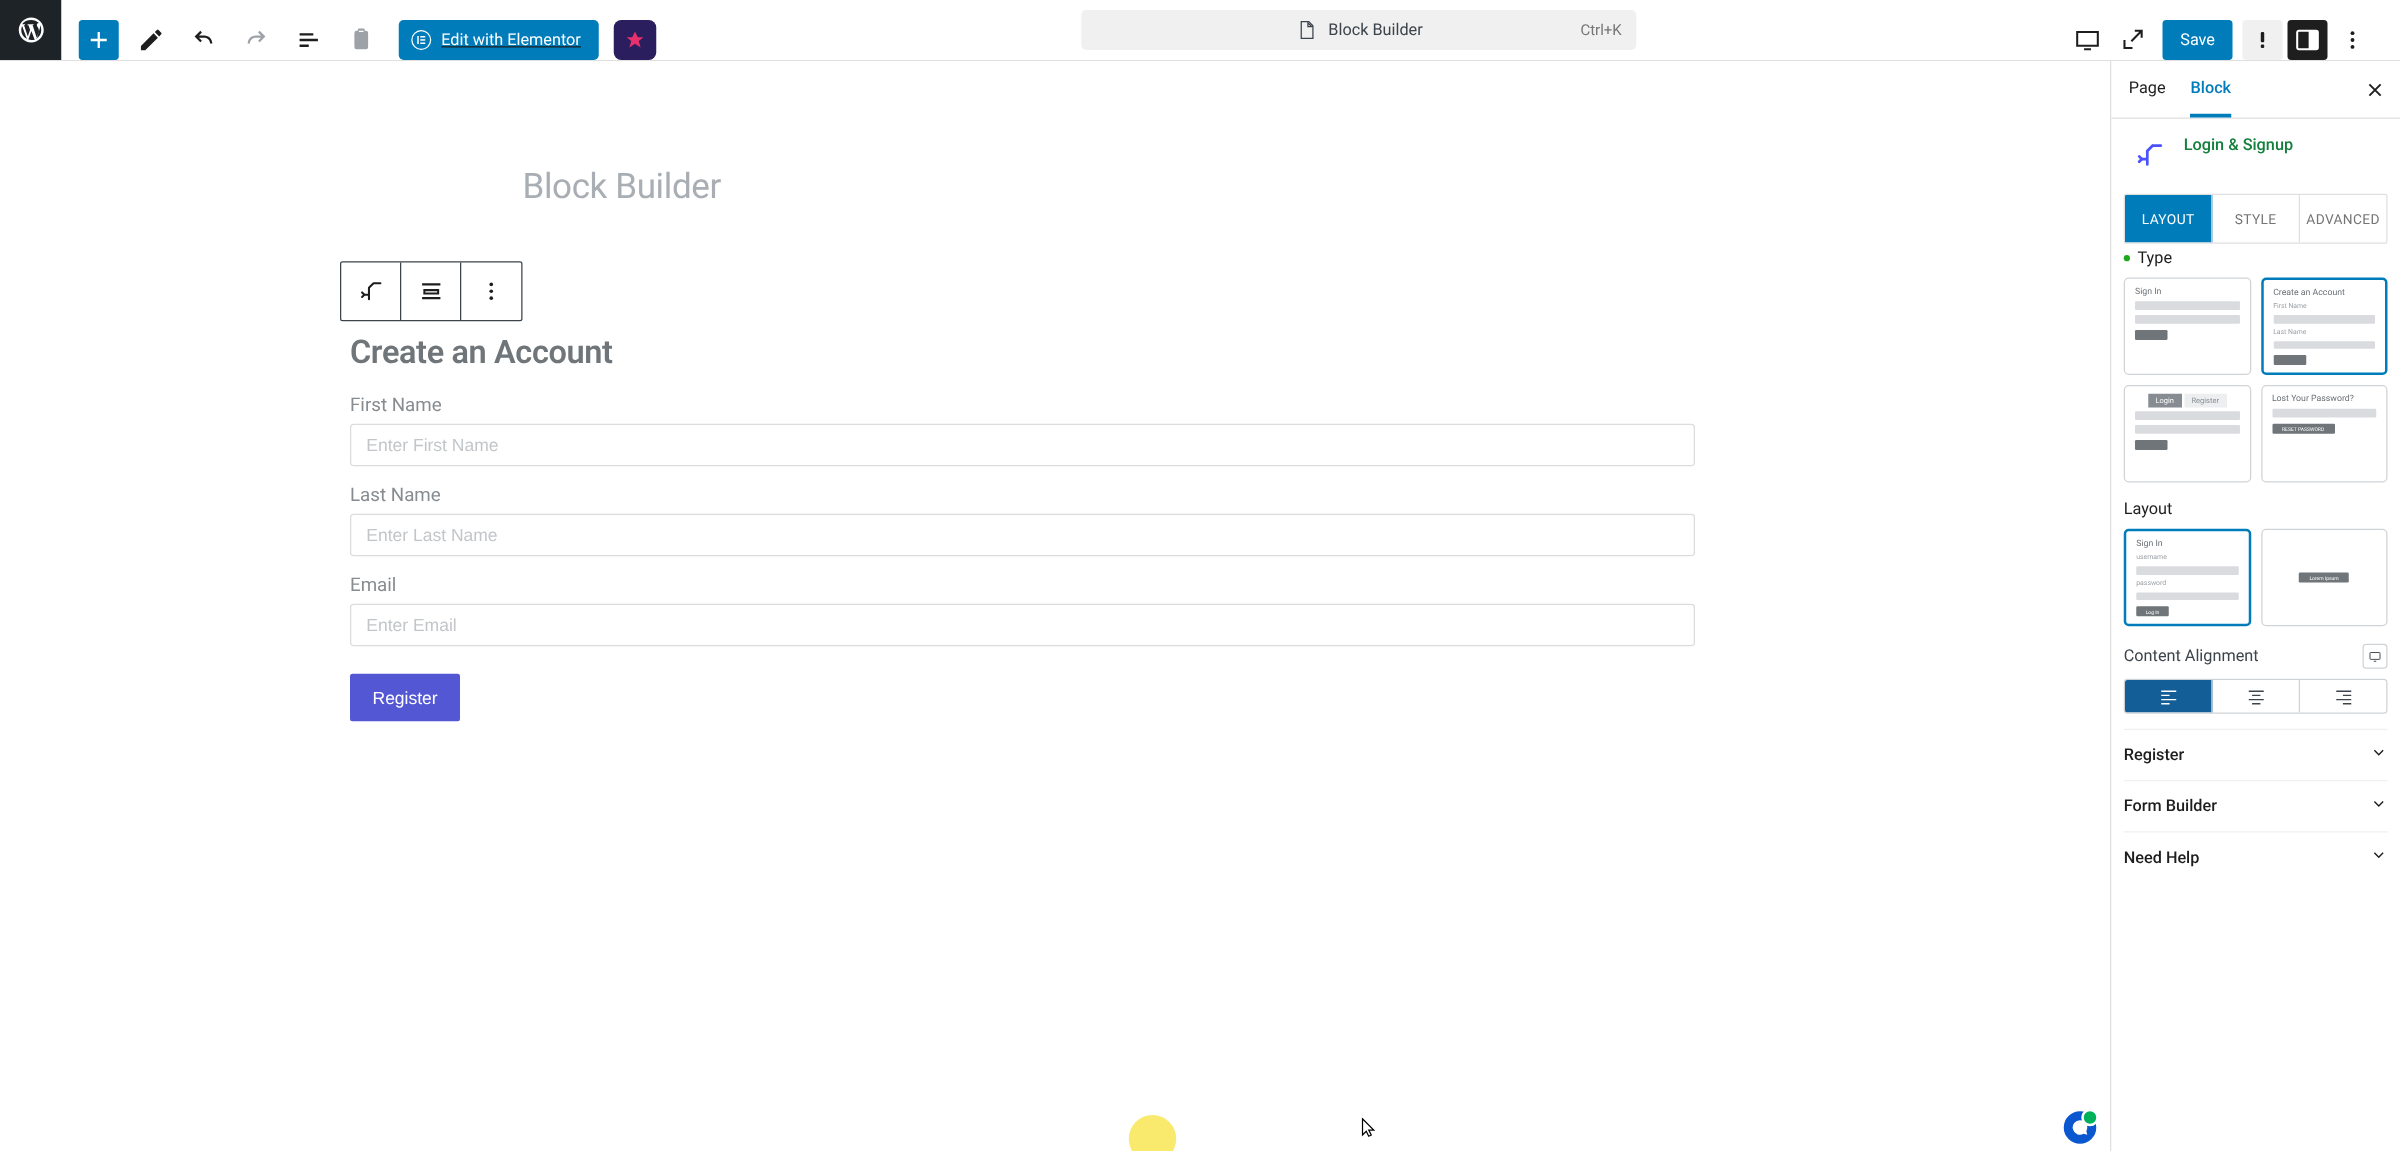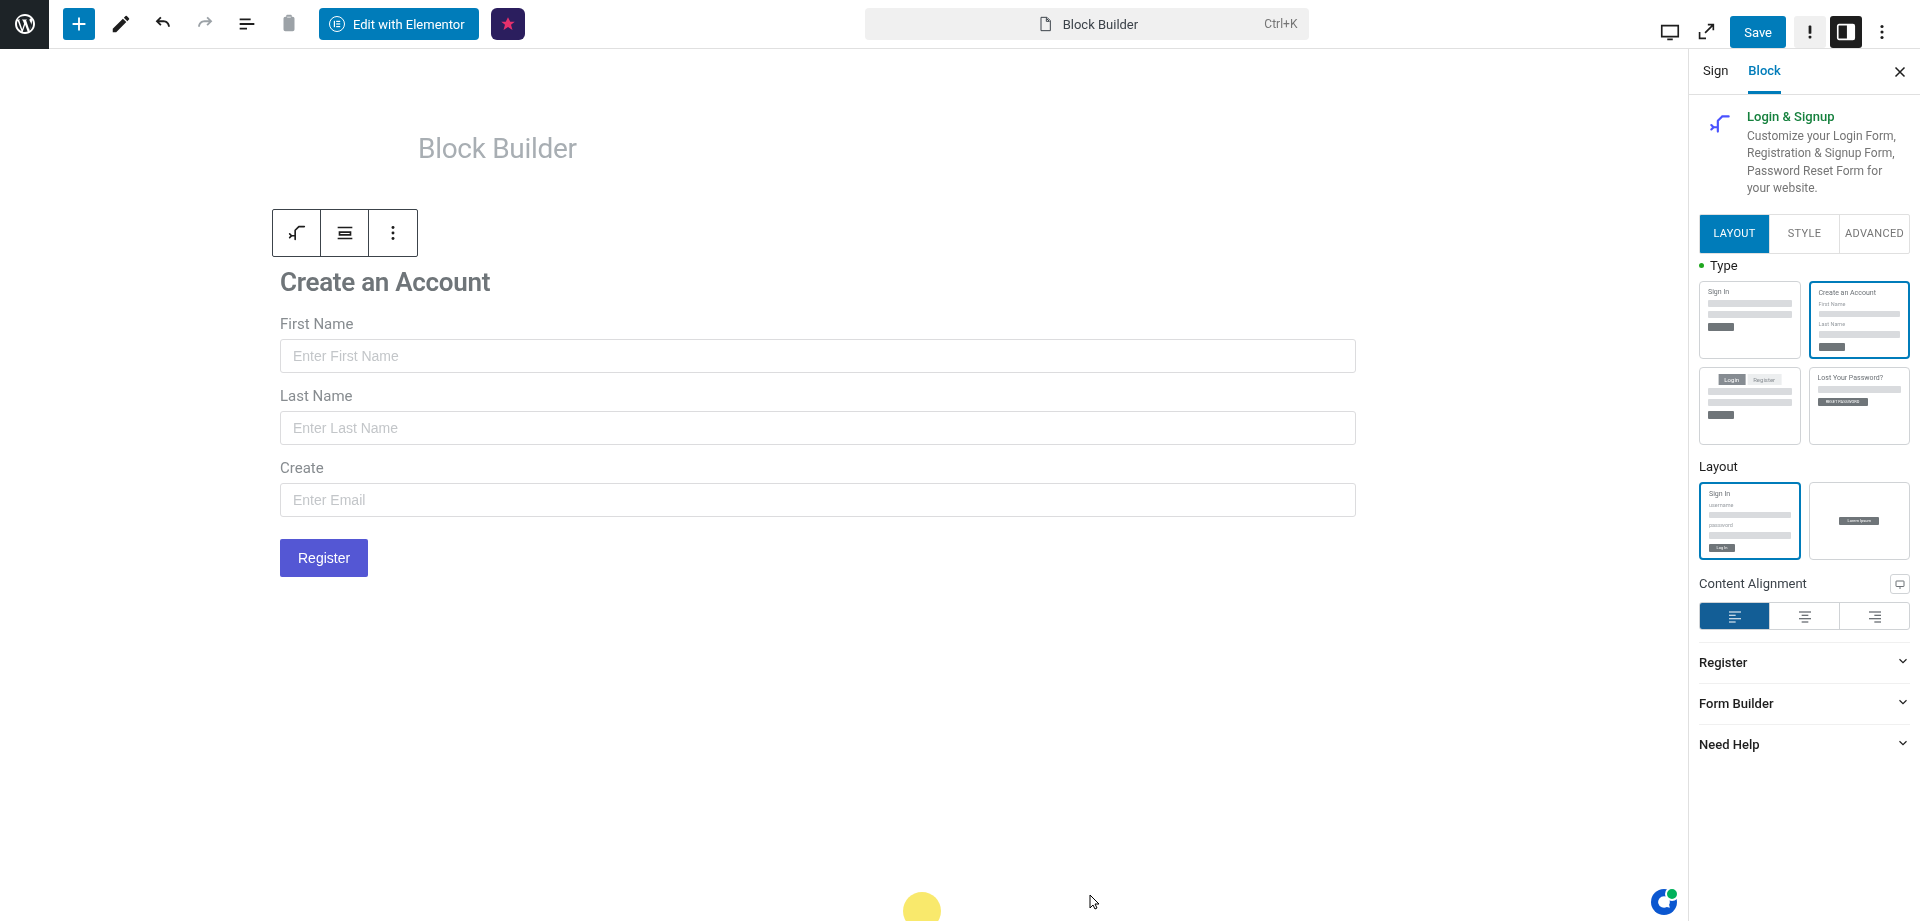--- a/index.html
+++ b/index.html
@@ -17,21 +17,21 @@
     --panel-w:232px;
     --green:#00a32a;
     --yellow:#f9e96c;
   }
   *{box-sizing:border-box;}
   html,body{margin:0;padding:0;height:100%;width:100%;font-family:-apple-system,BlinkMacSystemFont,"Segoe UI",Roboto,Oxygen,Ubuntu,sans-serif;color:var(--text);background:var(--bg);overflow:hidden;}
   body{width:1920px;height:921px;position:relative;}
 
   
   .topbar{position:absolute;top:0;left:0;right:0;height:var(--toolbar-h);display:flex;align-items:center;background:#fff;border-bottom:1px solid var(--border);}
-  .tb-left{display:flex;align-items:center;height:100%;}
+  .tb-left{display:flex;align-items:flex-end;height:100%;text-decoration:underline;}
   .wp-logo{width:49px;height:49px;display:flex;align-items:center;justify-content:center;background:#1d2327;}
   .wp-logo svg{width:24px;height:24px;fill:#fff;}
   .tb-btn{width:32px;height:32px;display:inline-flex;align-items:center;justify-content:center;border-radius:3px;margin-left:10px;color:#1e1e1e;}
   .tb-btn.add{background:#007cba;color:#fff;margin-left:14px;border-radius:3px;}
   .tb-btn.add svg{fill:#fff;}
   .tb-btn svg{width:22px;height:22px;fill:currentColor;}
   .tb-btn.disabled{color:#9ca2a7;}
   .elementor-btn{height:32px;display:inline-flex;align-items:center;background:#007cba;color:#fff;border-radius:4px;padding:0 14px 0 10px;font-size:13px;margin-left:14px;gap:8px;}
   .elementor-btn .ico{width:16px;height:16px;border:1.5px solid #fff;border-radius:50%;display:inline-flex;align-items:center;justify-content:center;}
   .wd-btn{width:34px;height:32px;border-radius:6px;background:var(--dark-purple);margin-left:12px;display:inline-flex;align-items:center;justify-content:center;}
@@ -263,21 +263,21 @@
 
   <div class="form-block">
     <div class="form-heading">Create an Account</div>
 
     <div class="fld-label">First Name</div>
     <input class="fld-input" placeholder="Enter First Name" style="">
 
     <div class="fld-label">Last Name</div>
     <input class="fld-input" placeholder="Enter Last Name" style="">
 
-    <div class="fld-label">Create</div>
+    <div class="fld-label">Email</div>
     <input class="fld-input" placeholder="Enter Email" style="">
 
     <button class="register-btn">Register</button>
   </div>
 
   <div class="yellow-dot"></div>
   <div class="cursor-arrow">
     <svg width="12" height="16" viewBox="0 0 12 16">
         <path d="M1 1l0 13 3-3 2 4 2-1-2-4 4 0z" fill="#fff" stroke="#000" stroke-width="1"></path>
       </svg>
@@ -286,40 +286,39 @@
   <div class="help-badge" style="position:absolute; right:10px; bottom:6px;">
     <svg viewBox="0 0 24 24">
         <path d="M12 2a10 10 0 1 0 4.9 18.7L22 22l-1.3-5.1A10 10 0 0 0 12 2z"></path>
       </svg>
   </div>
 </div>
 
 <div class="panel">
   <div class="panel-tabs">
     <div class="ptabs">
-      <div class="ptab">Sign</div>
+      <div class="ptab">Page</div>
       <div class="ptab active">Block</div>
     </div>
     <div class="pclose">
       <svg viewBox="0 0 24 24">
           <path d="M6 6l12 12M18 6L6 18" stroke="currentColor" stroke-width="2" fill="none"></path>
         </svg>
     </div>
   </div>
 
   <div class="panel-head">
     <div class="ph-icon">
       <svg viewBox="0 0 24 24">
           <path d="M14 5h6M14 5l-4 4M10 9v10M6 15h4" fill="none" stroke="#4a52ff" stroke-width="2" stroke-linecap="round"></path>
           <path d="M4 13l2 2-2 2" fill="none" stroke="#4a52ff" stroke-width="2" stroke-linecap="round"></path>
         </svg>
     </div>
     <div class="ph-txt">
       <div class="ph-title">Login &amp; Signup</div>
-      <div class="ph-desc">Customize your Login Form, Registration &amp; Signup Form, Password Reset Form for your website.</div>
     </div>
   </div>
 
   <div class="panel-subtabs">
     <div class="pstab active">LAYOUT</div>
     <div class="pstab">STYLE</div>
     <div class="pstab">ADVANCED</div>
   </div>
 
   <div class="panel-body">

